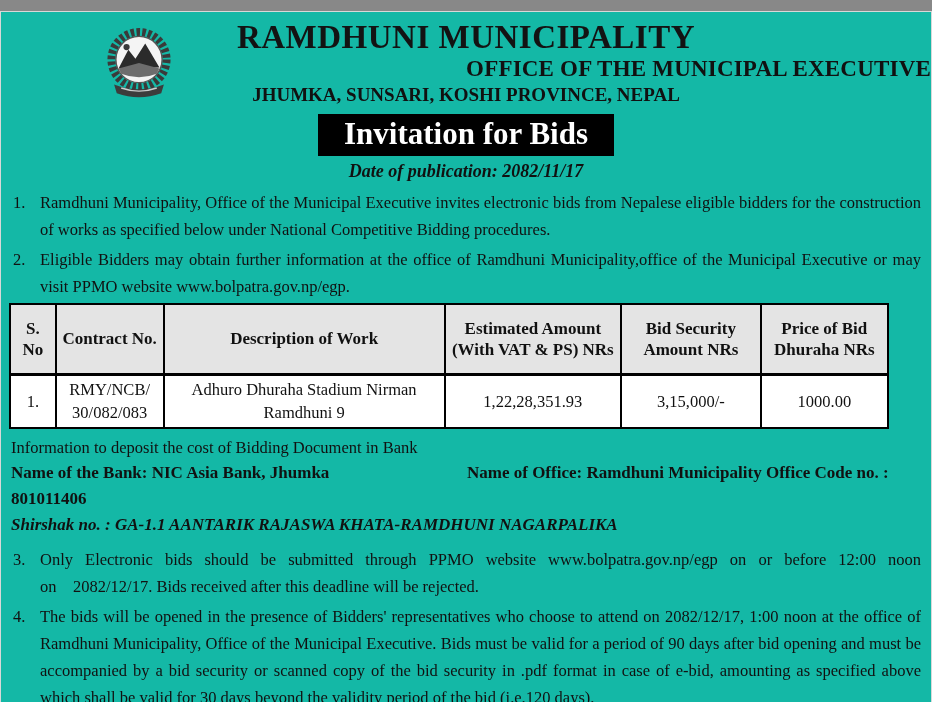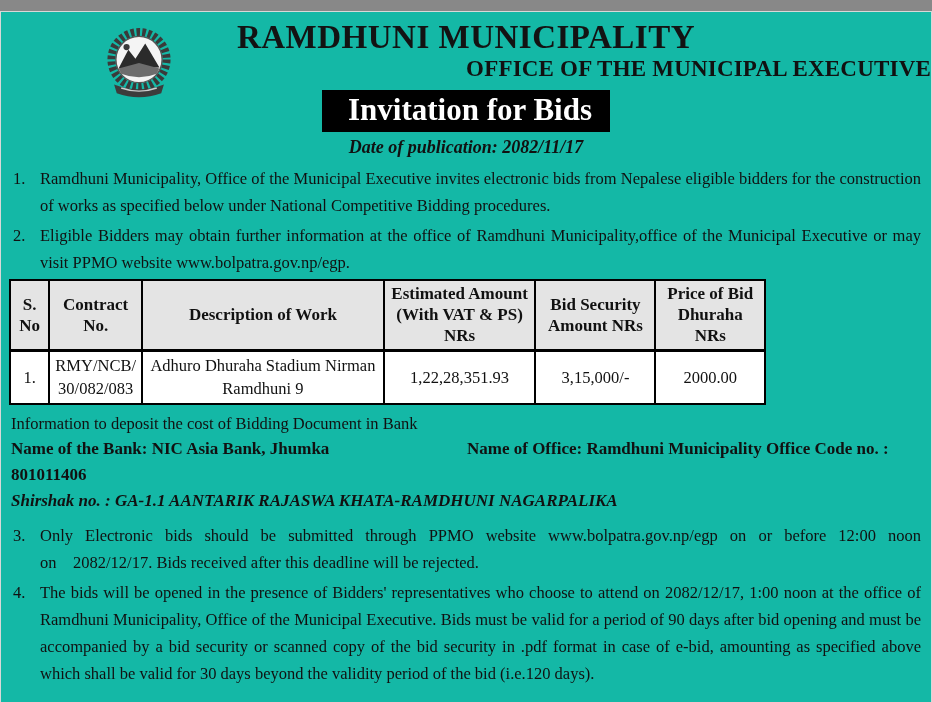--- a/index.html
+++ b/index.html
@@ -22,32 +22,32 @@
   }
   .h-title   { font-size:33px; font-weight:bold; letter-spacing:0.5px; line-height:36px; color:#131313; }
   .h-office  { font-size:23px; font-weight:bold; line-height:28px; letter-spacing:0.2px;text-align:right; }
   .h-address { font-size:19px; font-weight:bold; line-height:24px; }
   .banner-wrap { margin-top:7px; }
   .banner {
     display:inline-block;
     background:#000000; color:#ffffff;
     font-size:31px; font-weight:bold;
     line-height:38px;
-    padding:1px 18px 3px 26px;
+    padding:1px 26px 3px 26px;
   }
   .pub-date { font-size:18px; font-weight:bold; line-height:24px; margin-top:3px;font-style:italic; }
 
   
   .list { margin:6px 10px 0 12px; }
   .item { display:flex; font-size:16.5px; line-height:27px; margin-bottom:3px; }
   .item .num { flex:none; width:27px; }
   .item .txt { flex:1; text-align:justify; }
 
   
-  table { width:757px; margin:3px 8px 0 8px; border-collapse:collapse; table-layout:fixed; }
+  table { width:880px; margin:3px 8px 0 8px; border-collapse:collapse; table-layout:fixed; }
   th, td {
     border:2px solid #000;
     text-align:center; vertical-align:middle;
     padding:2px 4px;
   }
   th {
     background:#e4e4e4;
     font-size:17px; font-weight:bold; line-height:21px;
     height:70px;
     border-bottom:3px solid #000;
@@ -77,20 +77,21 @@
         <path d="M27 50 L50 44 L73 50 L70 56 Q50 64 30 56 Z" fill="#6d6d6d"></path>
 
         <circle cx="36" cy="26" r="3.5" fill="#3a3a3a"></circle>
 
         <path d="M22 68 Q50 79 78 68 L75 78 Q50 87 25 78 Z" fill="#3c3c3c"></path>
         <path d="M30 72 Q50 79 70 72" stroke="#cfcfcf" stroke-width="1.5" fill="none"></path>
       </svg>
     </span>
     <div class="h-title">RAMDHUNI MUNICIPALITY</div>
     <div class="h-office">OFFICE OF THE MUNICIPAL EXECUTIVE</div>
+    <div class="h-address">JHUMKA, SUNSARI, KOSHI PROVINCE, NEPAL</div>
     <div class="banner-wrap">
       <span class="banner">Invitation for Bids</span>
     </div>
     <div class="pub-date">Date of publication: 2082/11/17</div>
   </div>
 
   <div class="list">
     <div class="item">
       <span class="num">1.</span>
       <span class="txt">Ramdhuni Municipality, Office of the Municipal Executive invites electronic bids from Nepalese eligible bidders for the construction of works as specified below under National Competitive Bidding procedures.</span>
@@ -120,21 +121,21 @@
         <th>Price of Bid Dhuraha NRs</th>
       </tr>
     </thead>
     <tbody>
       <tr>
         <td>1.</td>
         <td>RMY/NCB/ 30/082/083</td>
         <td>Adhuro Dhuraha Stadium Nirman Ramdhuni 9</td>
         <td>1,22,28,351.93</td>
         <td>3,15,000/-</td>
-        <td>2000.00</td>
+        <td>1000.00</td>
       </tr>
     </tbody>
   </table>
 
   <div class="bank-intro">Information to deposit the cost of Bidding Document in Bank</div>
   <div class="bank-cols">
     <div class="bank-left">
       <div>Name of the Bank: NIC Asia Bank, Jhumka</div>
       <div>801011406</div>
     </div>

